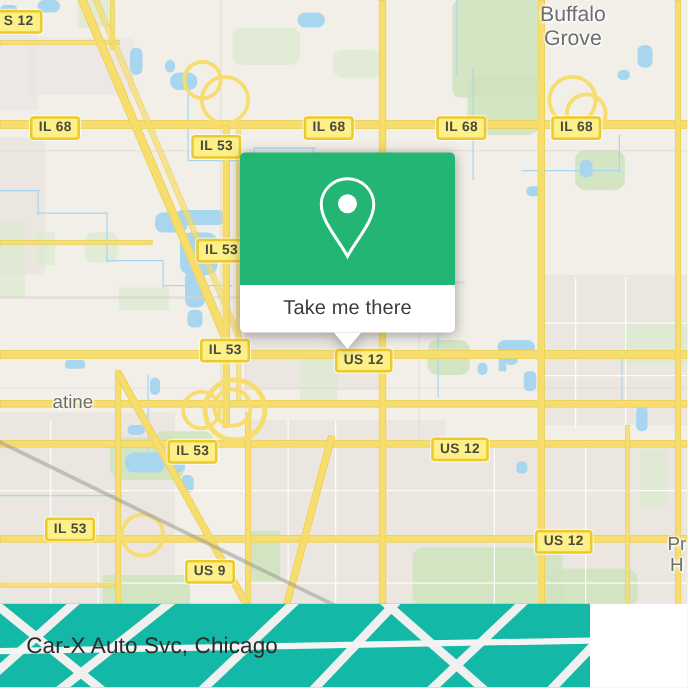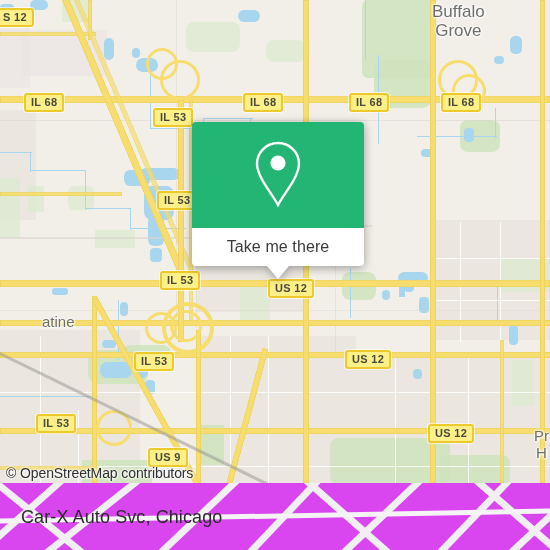--- a/index.html
+++ b/index.html
@@ -90,22 +90,22 @@
   #popup-tail{
     position:absolute;left:50%;margin-left:-11px;top:144px;
     width:0;height:0;
     border-left:11px solid transparent;
     border-right:11px solid transparent;
     border-top:13px solid #ffffff;
   }
 
   
   #footer{
-    position:absolute;left:0;top:483px;width:550px;height:67px;
-    background:#d946ef;overflow:hidden;
+    position:absolute;left:0;top:483px;width:472px;height:67px;
+    background:#14b8a6;overflow:hidden;
   }
   #footer-pattern{position:absolute;left:0;top:0;width:550px;height:67px;opacity:1;}
   #footer-title{
     position:absolute;left:21px;top:50%;transform:translateY(-50%);
     font-size:18px;color:#2b2b2b;letter-spacing:.1px;white-space:nowrap;
   }
   #brand{
     position:absolute;right:18px;top:50%;transform:translateY(-50%);
     display:flex;align-items:center;gap:1px;
   }
@@ -289,21 +289,20 @@
       </div>
 
     <div id="places">
         <div class="placelbl" style="left: 432px; top: 2px;">Buffalo
 Grove</div>
         <div class="placelbl sm" style="left: 2px; top: 313px; margin-left: 40px;">atine</div>
         <div class="placelbl sm" style="left: 534px; top: 427px;">Pr
 H</div>
       </div>
 
-    <div class="attribution">© OpenStreetMap contributors</div>
 
     <div id="popup">
       <div id="popup-head">
         <svg width="56" height="72" viewBox="0 0 56 72">
           <path d="M28 4 C16.5 4 7 13.2 7 24.6 C7 38 21 53 28 66 C35 53 49 38 49 24.6 C49 13.2 39.5 4 28 4 Z" fill="none" stroke="#ffffff" stroke-width="2.4"></path>
           <circle cx="28" cy="24" r="7.6" fill="#ffffff"></circle>
         </svg>
       </div>
       <div id="popup-foot">
         <span>Take me there</span>

